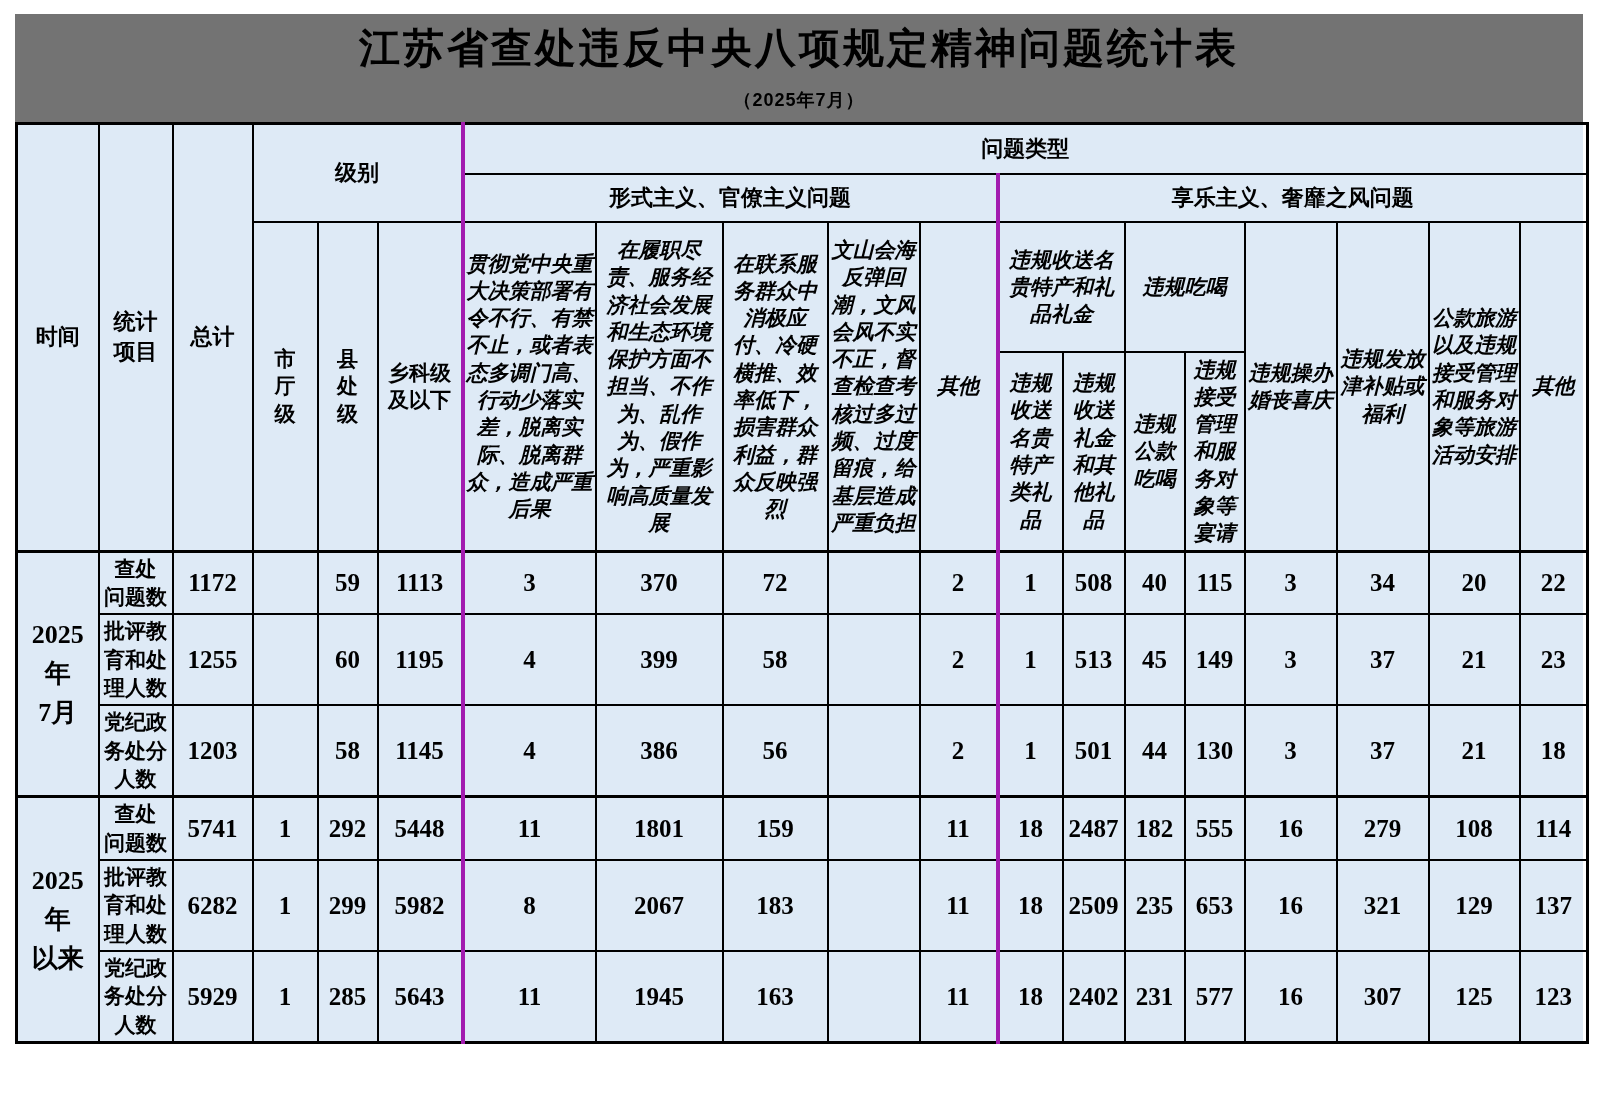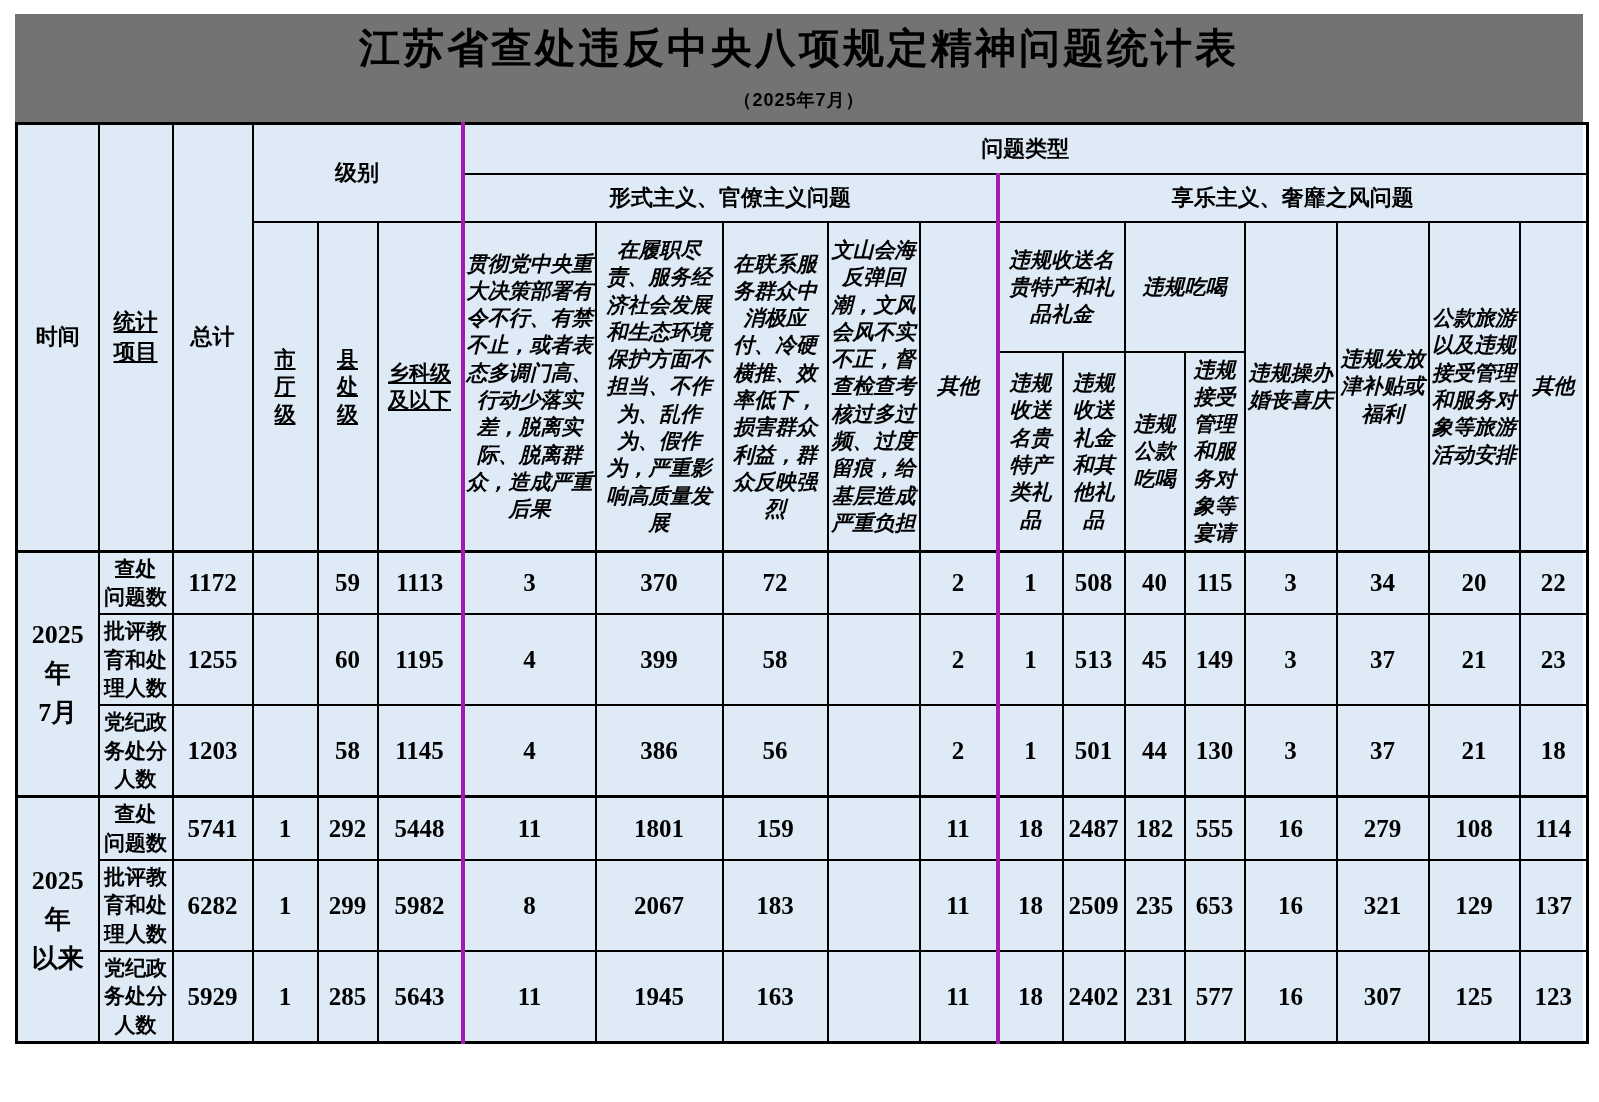--- a/index.html
+++ b/index.html
@@ -12,21 +12,21 @@
 
   table { border-collapse:collapse; table-layout:fixed; width:1568px; border:3px solid #000; }
   th,td { border:2px solid #000; text-align:center; vertical-align:middle; padding:2px 3px; font-weight:bold; overflow:hidden; }
   th { font-size:22px; }
   tr.h1 { height:50px; }
   tr.h2 { height:48px; }
   tr.h3 { height:130px; }
   tr.h4 { height:198px; }
   .h3 th, .h4 th { font-size:21px; line-height:1.3; }
   .desc { font-size:21px; line-height:1.3; padding:3px 2px;font-style:italic; }
-  .pre  { white-space:pre-line;text-decoration:underline; }
+  .pre  { white-space:pre-line; }
 
   .thick-left { border-left:4px solid #a21caf; }
   tbody tr:nth-child(1) { height:58px; }
   tbody tr:nth-child(2) { height:68px; }
   tbody tr:nth-child(3) { height:85px; }
   tbody:first-of-type tr:first-child td { border-top:3px solid #000; }
   tbody + tbody tr:first-child td { border-top:3px solid #000; }
 
   .time-cell  { font-family:"Liberation Serif","DejaVu Serif",serif; font-size:26px; white-space:pre-line; line-height:1.5; }
   .label-cell { font-size:21px; line-height:1.35; white-space:pre-line; padding:2px 1px; }

